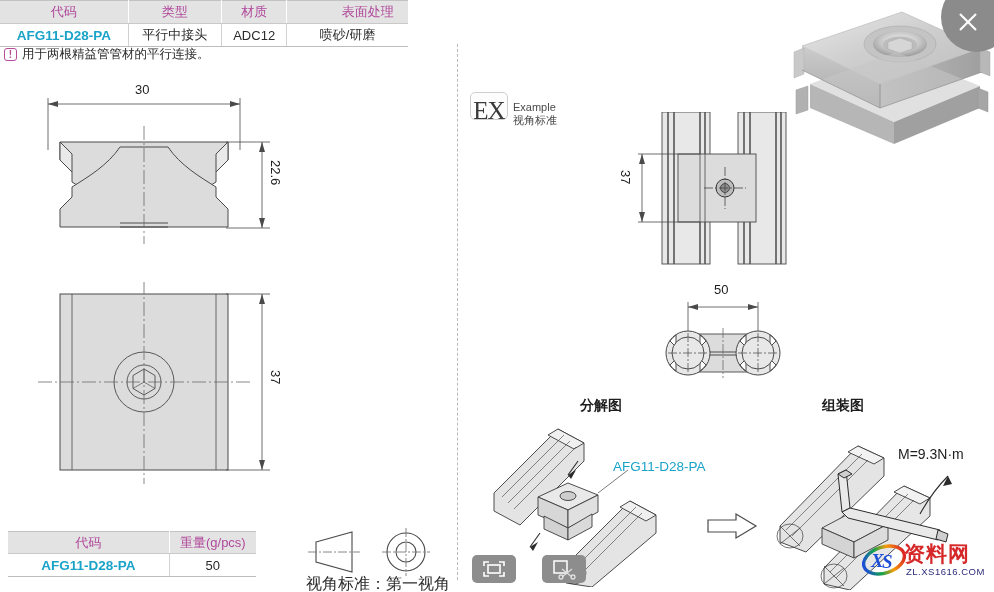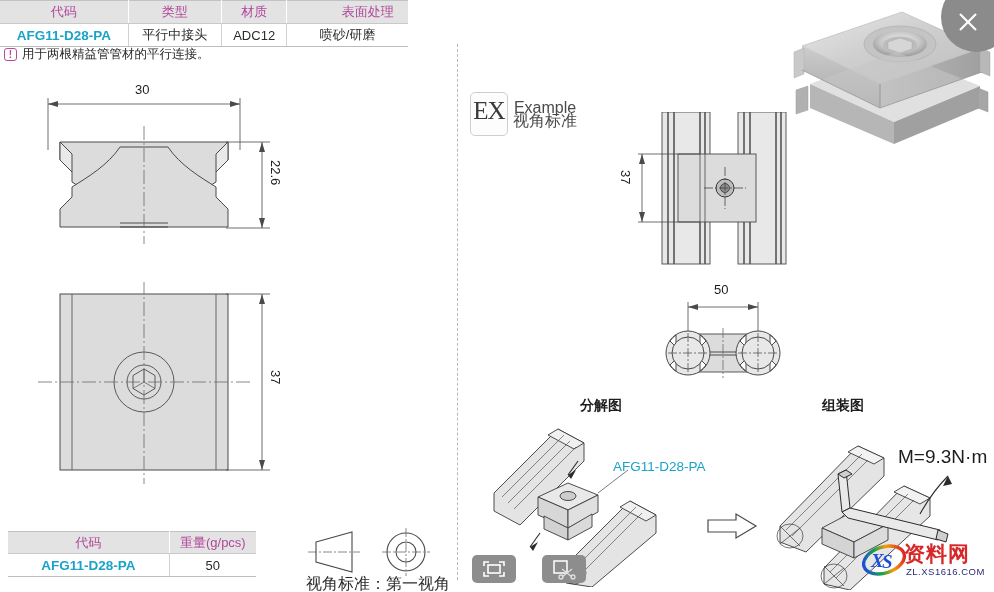--- a/index.html
+++ b/index.html
@@ -93,45 +93,45 @@
     position: absolute; left: 6px; top: 46px;
     font-size: 16px; color: #2b2b2b; white-space: nowrap;
   }
 
   
   .ex-badge {
     position: absolute; left: 470px; top: 92px;
     display: flex; align-items: flex-start;
   }
   .ex-box {
-    width: 38px; height: 44px;
+    width: 38px; height: 28px;
     border: 1px solid #cfcfcf; border-radius: 5px;
     background: #fdfdfd;
     font-family: "Liberation Serif", serif;
     font-size: 25px; color: #3a3a3a;
     text-align: center; line-height: 35px;
     letter-spacing: -1px;
   }
   .ex-caption {
     margin-left: 5px; margin-top: 9px;
-    font-size: 16px; color: #4a4a4a; line-height: 13px; text-align: center;
+    font-size: 11px; color: #4a4a4a; line-height: 13px;
   }
 
   
   .sect-title {
     position: absolute; font-size: 14px; font-weight: bold; color: #1d1d1d;
   }
 
   
   .callout-label {
     position: absolute; font-size: 13.5px; color: #1aa3c8;
     white-space: nowrap;
   }
   .torque-label {
-    position: absolute; font-size: 19px; color: #1d1d1d; white-space: nowrap;
+    position: absolute; font-size: 14px; color: #1d1d1d; white-space: nowrap;
   }
 
   
   .photo-wrap { position: absolute; left: 784px; top: 4px; width: 210px; height: 148px; }
 
   
   .close-btn {
     position: absolute; left: 941px; top: -18px;
     width: 70px; height: 70px; border-radius: 50%;
     background: #8b8b8b;

